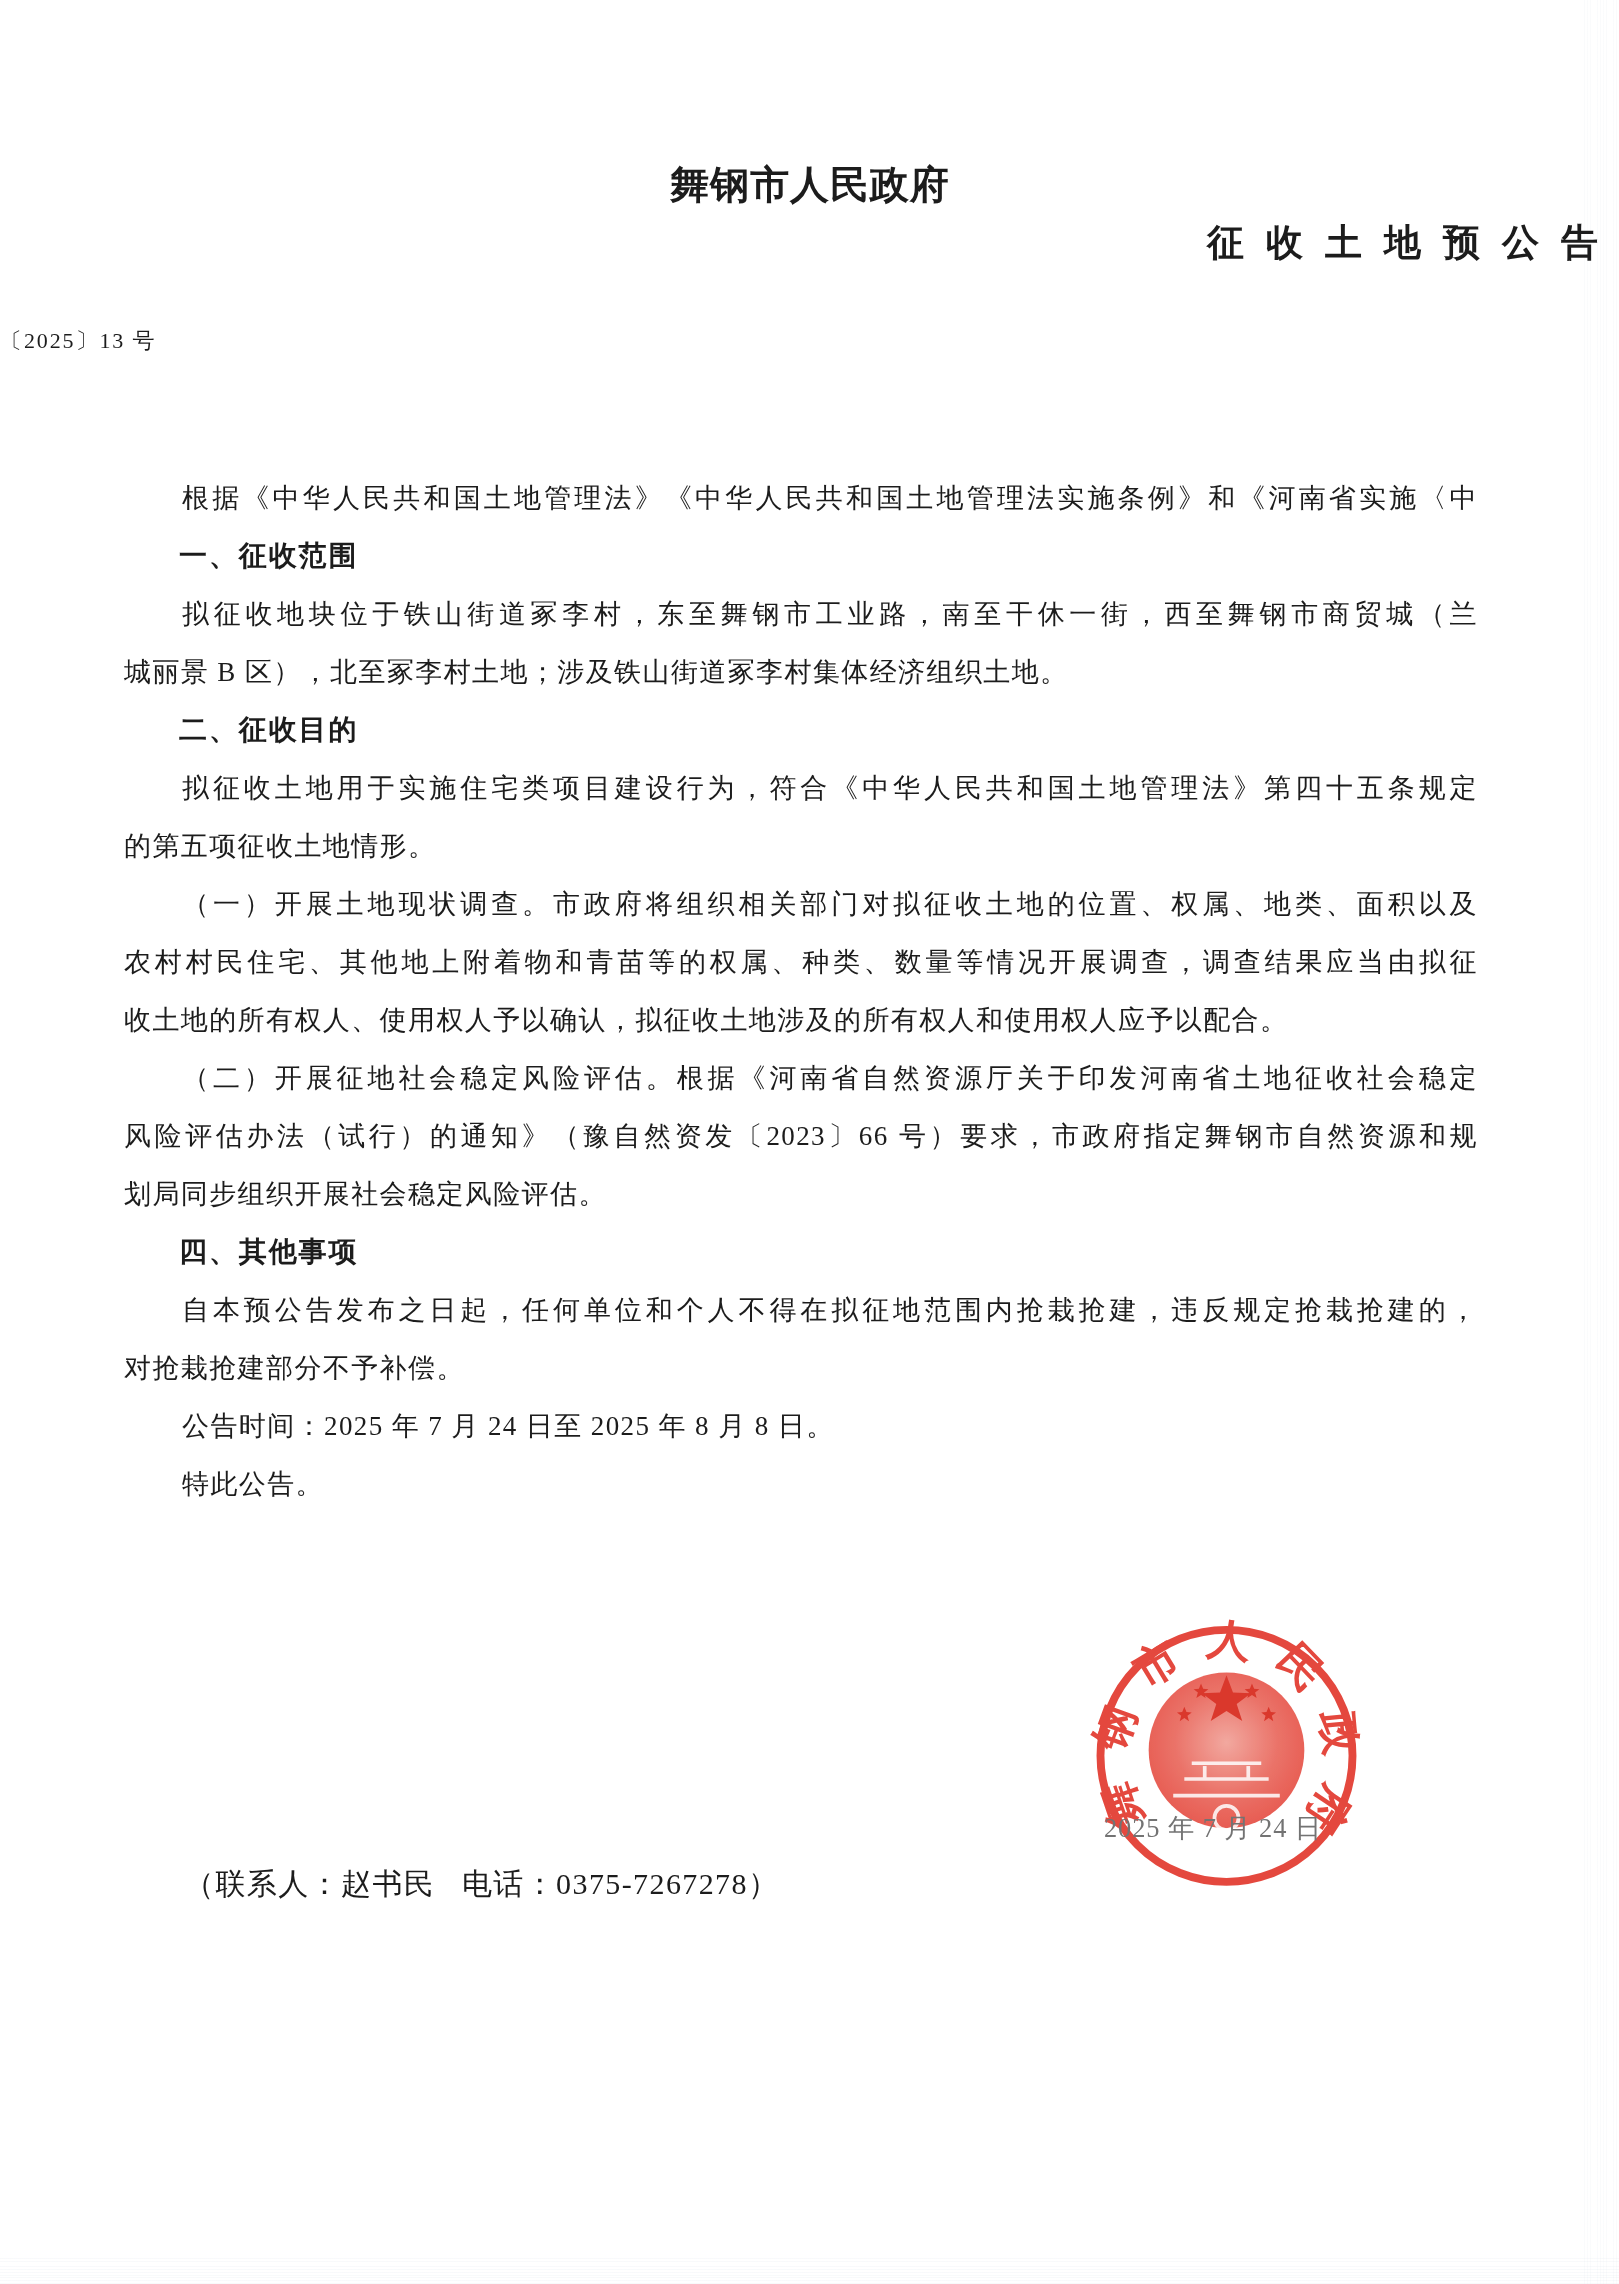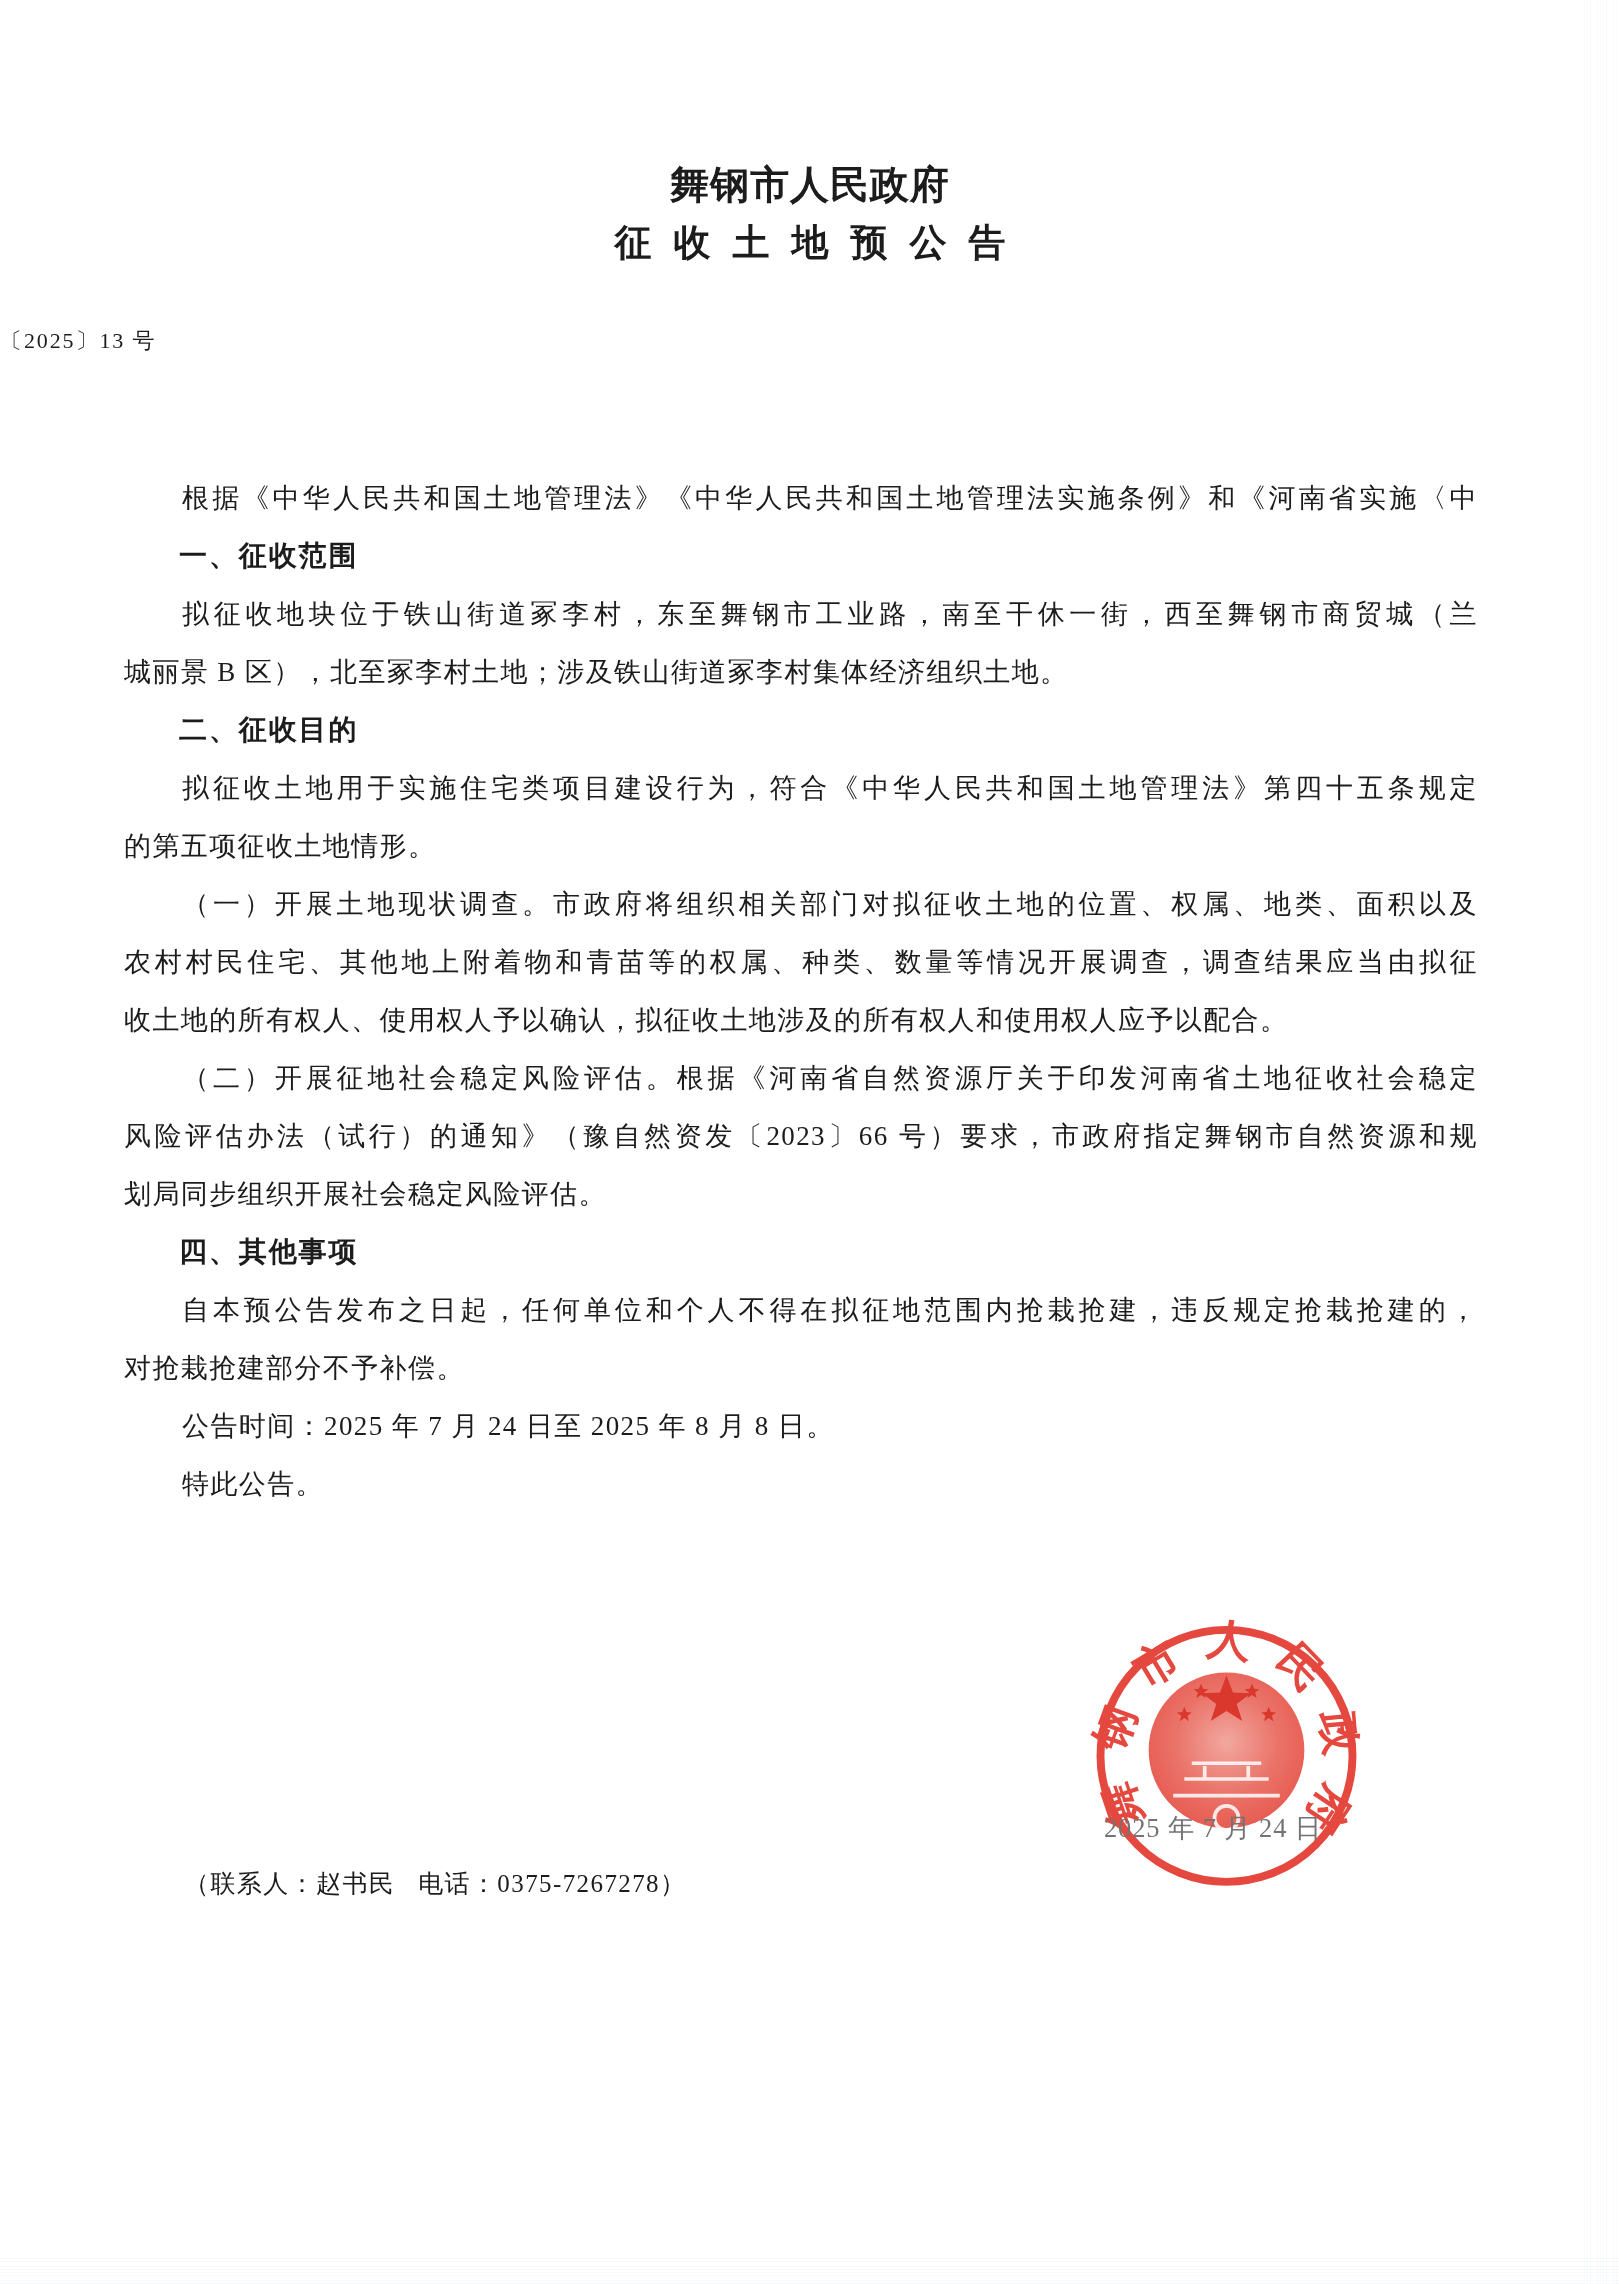--- a/index.html
+++ b/index.html
@@ -26,21 +26,21 @@
     opacity:0.07; pointer-events:none;
   }
 
   .title1 {
     position:absolute; top:163px; left:0; width:100%;
     text-align:center; font-size:39px; font-weight:bold;
     letter-spacing:0.9px; line-height:44px;
   }
   .title2 {
     position:absolute; top:221px; left:0; width:100%;
-    text-align:center; font-size:37px; font-weight:bold;
+    text-align:right; font-size:37px; font-weight:bold;
     letter-spacing:22px; text-indent:22px; line-height:44px;
   }
   .docnum {
     position:absolute; top:327px; left:0; width:100%;
     font-size:22px; letter-spacing:1.9px; line-height:28px;
     white-space:pre;
   }
 
   .doc-body {
     position:absolute; left:124px; top:469px; width:1354px;
@@ -61,21 +61,21 @@
 
   .seal-svg { position:absolute; left:0; top:0; pointer-events:none; }
 
   .stamp-date {
     position:absolute; left:1104px; top:1810px; width:324px;
     font-size:26.4px; line-height:37px; letter-spacing:0.9px;
     white-space:pre; color:#737373;
   }
   .contact {
     position:absolute; left:184px; top:1866px; width:649px;
-    font-size:25px; line-height:35px; letter-spacing:1.4px;
+    font-size:30px; line-height:35px; letter-spacing:1.4px;
     white-space:pre;
   }
 </style>
 </head>
 <body>
 
 <div class="page">
 
   <div class="scan-edge-right"></div>
   <div class="scan-edge-bottom"></div>

